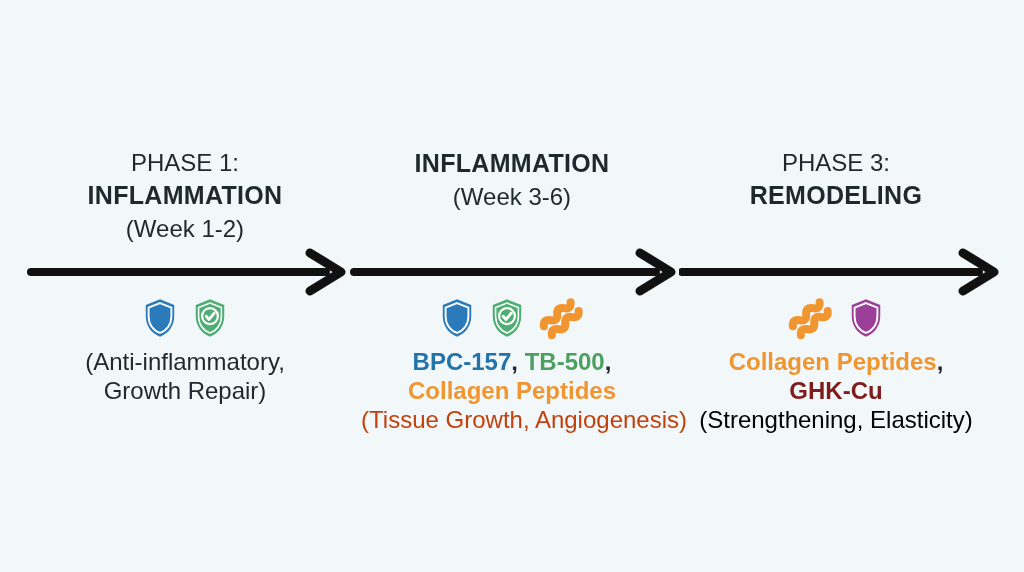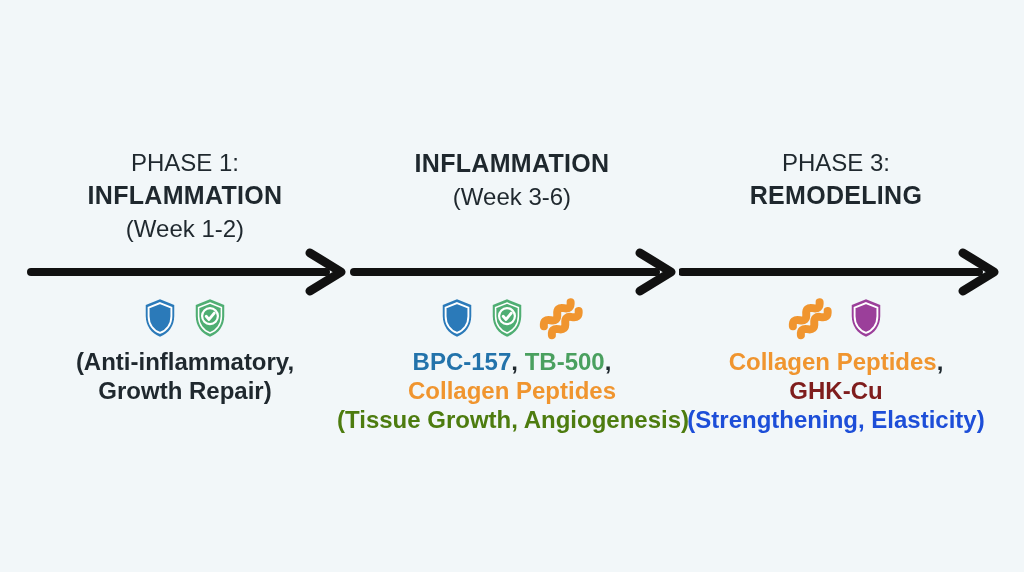--- a/index.html
+++ b/index.html
@@ -25,21 +25,21 @@
   .icons-row {
     position: absolute; top: 296px; left: 0; right: 0;
     display: flex; justify-content: center; align-items: center;
     gap: 12px; height: 44px;
   }
   .icons-row svg { display: block; }
 
   .textblock { position: absolute; top: 347px; left: 0; right: 0; }
   .tline { font-size: 24px; line-height: 29px; white-space: nowrap; }
   .tline.peptides { font-weight: 700; }
-  .tline.desc { font-weight: 700; }
+  .tline.desc { font-weight: 400; }
 
   .arrow-svg { position: absolute; top: 244px; height: 56px; }
   .arrow-1 { left: 26px;  width: 320px; }
   .arrow-2 { left: 350px; width: 326px; }
   .arrow-3 { left: 679px; width: 320px; }
 
   .sparkle { position: absolute; left: 960px; top: 514px; opacity: 0.75; }
 </style>
 </head>
 <body style="background: rgb(242, 247, 249);">
@@ -103,21 +103,21 @@
         </svg>
       </span>
     </div>
     <div class="textblock">
       <div class="tline peptides">
         <span style="color: rgb(35, 115, 171);">BPC-157</span><span style="color: rgb(31, 40, 46);">, </span><span style="color: rgb(74, 160, 95);">TB-500</span><span style="color: rgb(31, 40, 46);">,</span>
       </div>
       <div class="tline peptides">
         <span style="color: rgb(240, 149, 47);">Collagen Peptides</span>
       </div>
-      <div class="tline desc" style="color: #4d7c0f;">(Tissue Growth, Angiogenesis)</div>
+      <div class="tline desc" style="color: #c2410c; text-align: right;">(Tissue Growth, Angiogenesis)</div>
     </div>
   </section>
 
   <section class="phase phase-3">
     <div class="phase-head">
       <div class="p-title">PHASE 3:</div>
       <div class="p-name">REMODELING</div>
     </div>
     <div class="icons-row">
       <span>
@@ -135,21 +135,21 @@
         </svg>
       </span>
     </div>
     <div class="textblock">
       <div class="tline peptides">
         <span style="color: rgb(240, 149, 47);">Collagen Peptides</span><span style="color: rgb(31, 40, 46);">,</span>
       </div>
       <div class="tline peptides">
         <span style="color: #7f1d1d;">GHK-Cu</span>
       </div>
-      <div class="tline desc" style="color: #1d4ed8;">(Strengthening, Elasticity)</div>
+      <div class="tline desc" style="color: #000000;">(Strengthening, Elasticity)</div>
     </div>
   </section>
 
   <svg class="arrow-svg arrow-1" viewBox="0 0 320 56">
     <line x1="5" y1="28" x2="300" y2="28" stroke="#111111" stroke-width="8" stroke-linecap="round"></line>
     <polyline points="284,9 315,28 284,47" fill="none" stroke="#111111" stroke-width="9" stroke-linecap="round" stroke-linejoin="round"></polyline>
   </svg>
   <svg class="arrow-svg arrow-2" viewBox="0 0 326 56">
     <line x1="4" y1="28" x2="306" y2="28" stroke="#111111" stroke-width="8" stroke-linecap="round"></line>
     <polyline points="290,9 321,28 290,47" fill="none" stroke="#111111" stroke-width="9" stroke-linecap="round" stroke-linejoin="round"></polyline>

